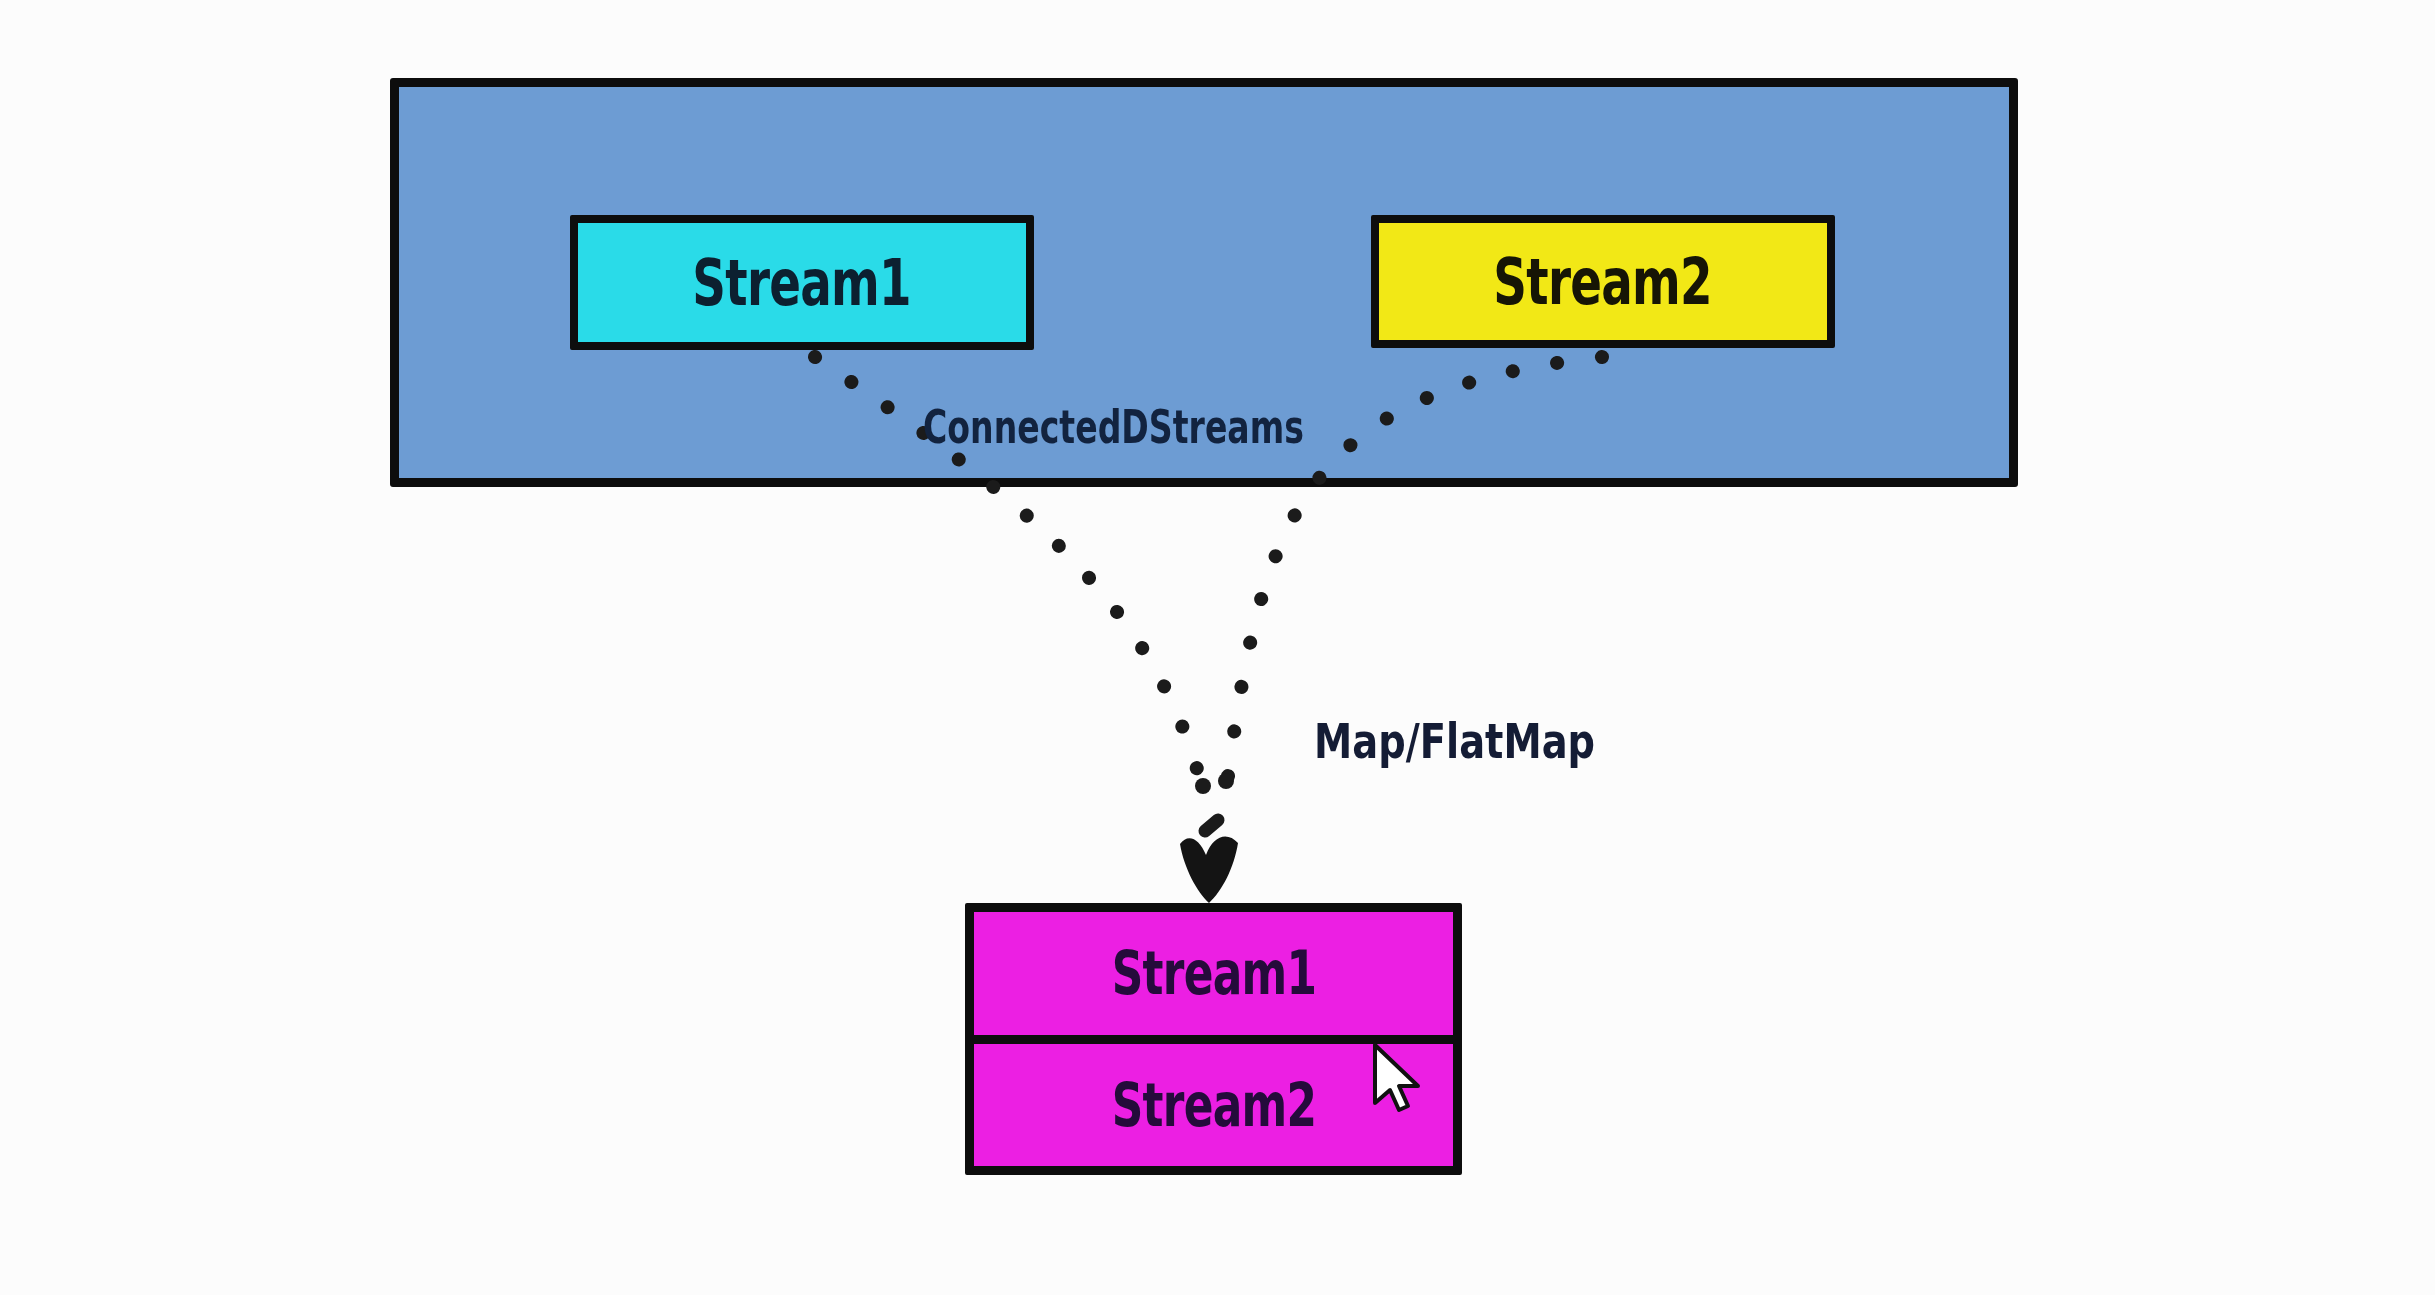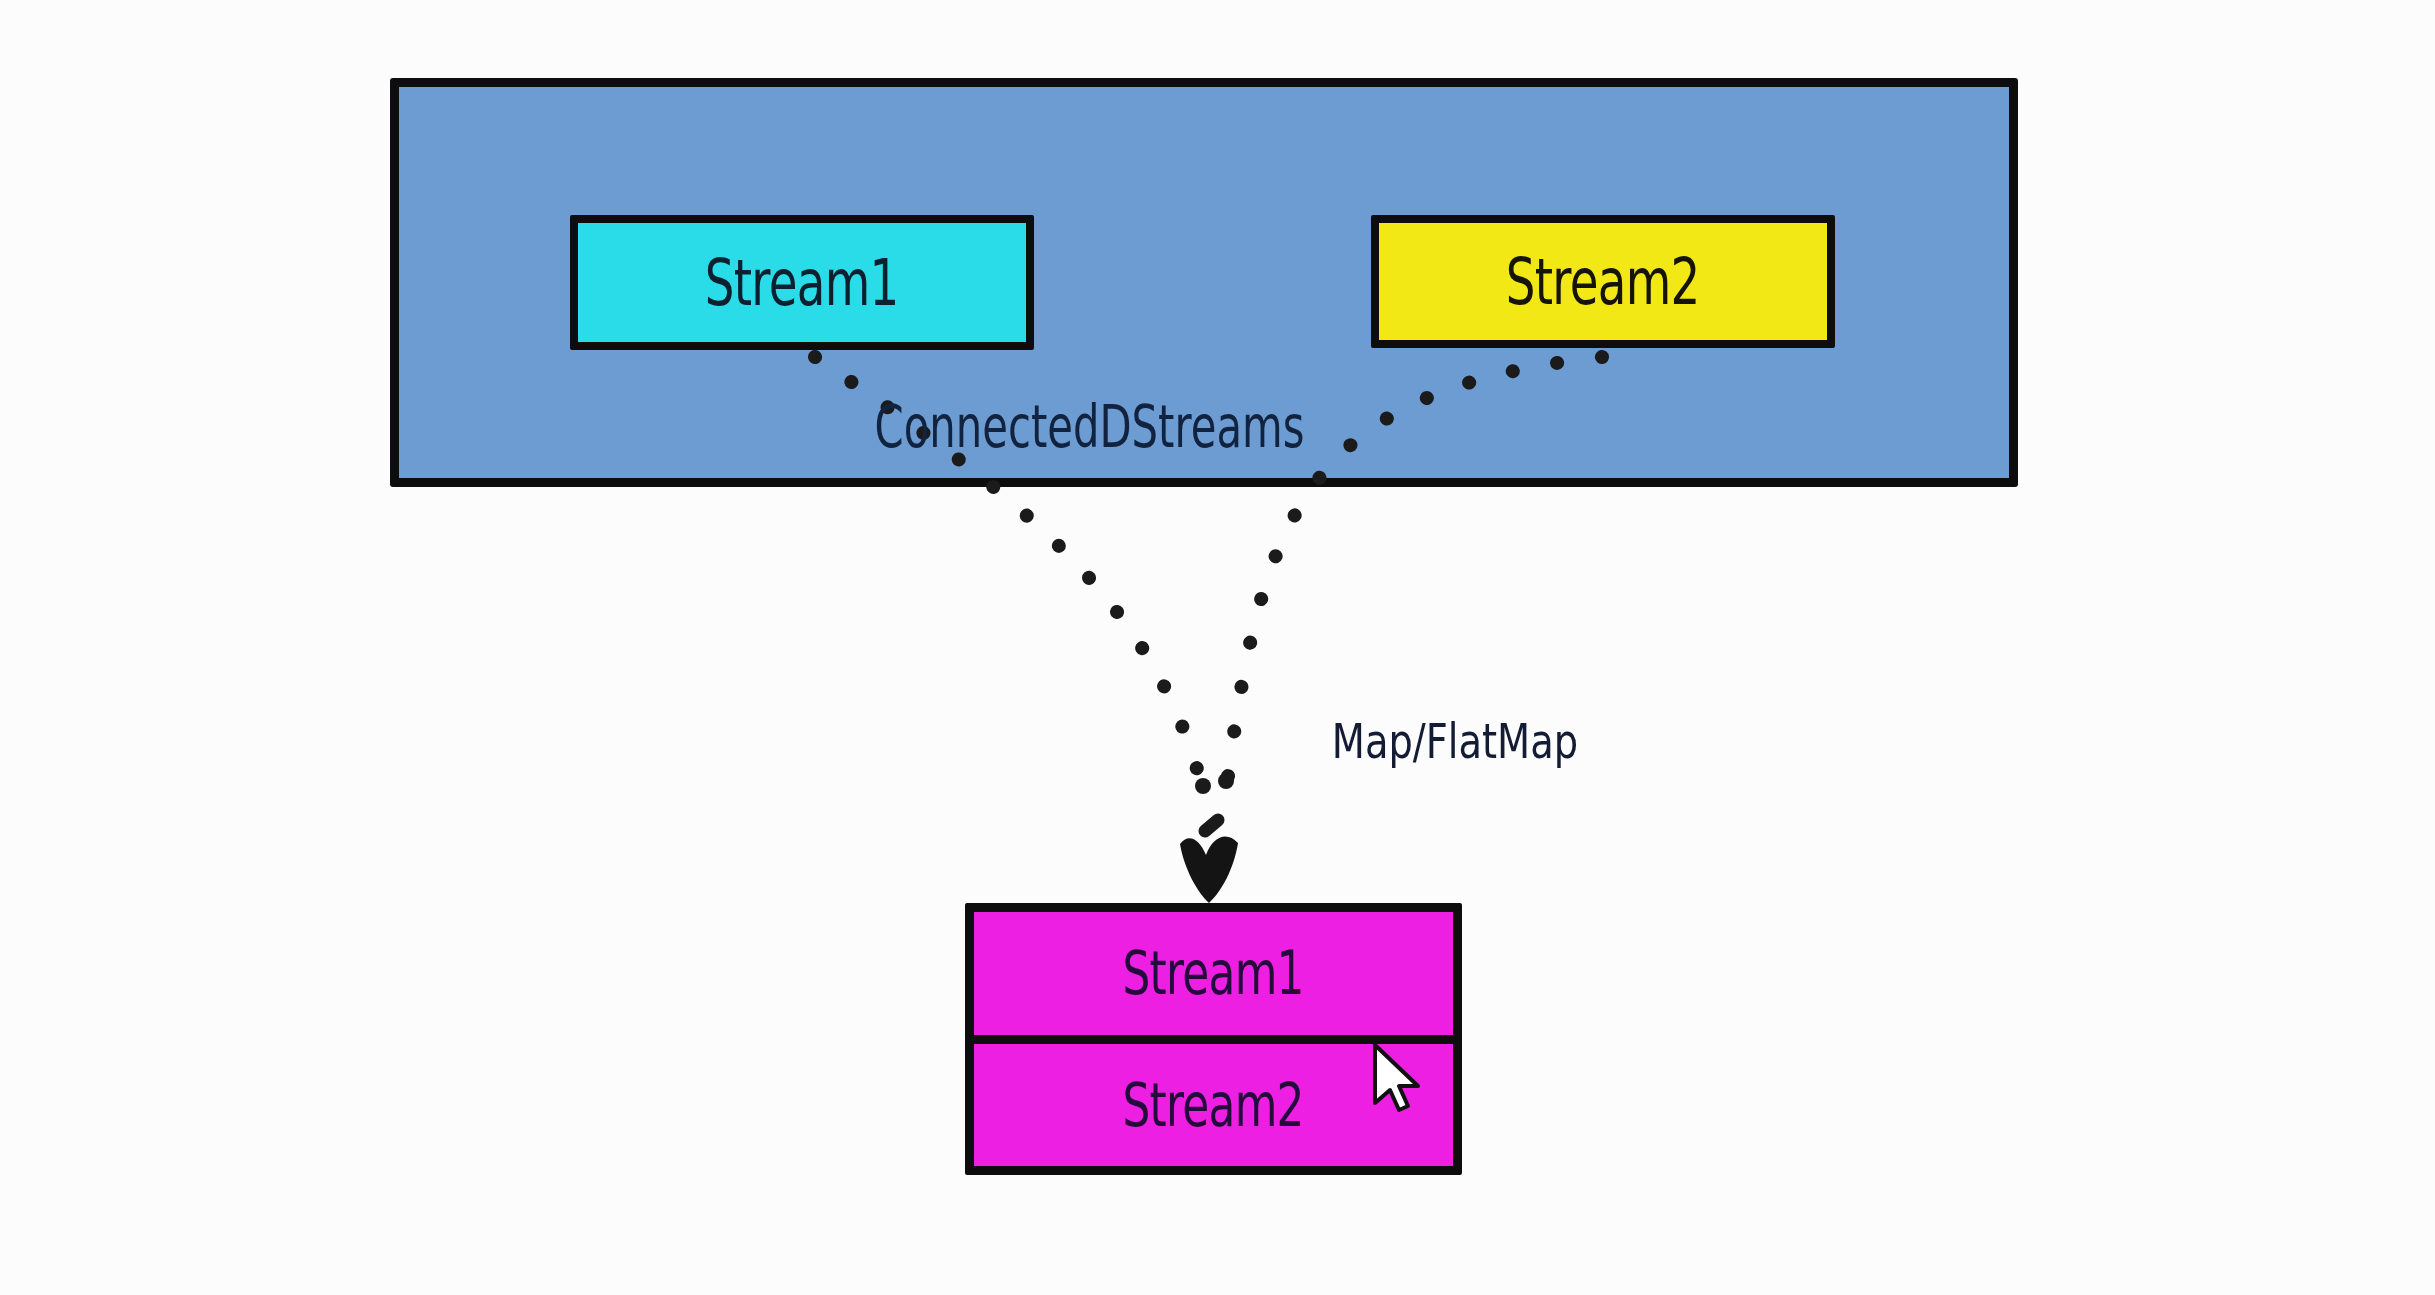--- a/index.html
+++ b/index.html
@@ -2,21 +2,21 @@
 <html><head>
 <meta charset="utf-8">
 <style>
   html,body{margin:0;padding:0;background:#ffffff;}
   .stage{
     position:relative;
     width:2435px;height:1295px;
     background:#fcfcfc;
     overflow:hidden;
     font-family:"DejaVu Sans", sans-serif;
-    font-weight:normal;
+    font-weight:bold;
   }
   .abs{position:absolute;}
   .outer-box{
     left:390px;top:78px;width:1628px;height:409px;
     border:9px solid #0d0d0d;
     box-sizing:border-box;
     border-radius:3px;
   }
   .node{
     border:8px solid #0d0d0d;
@@ -31,21 +31,21 @@
     transform:scaleX(0.73);
     transform-origin:center;
     white-space:nowrap;
   }
   .src1{left:570px;top:215px;width:464px;height:135px;}
   .src2{left:1371px;top:215px;width:464px;height:133px;}
   .float-label{
     display:flex;align-items:center;justify-content:center;
     white-space:nowrap;
   }
-  .connected-label{left:800px;top:392px;width:580px;height:70px;font-size:58px;}
+  .connected-label{left:823px;top:392px;width:580px;height:70px;font-size:46px;}
   .connected-label .cx{transform:scaleX(0.72);display:inline-block;}
   .operator-label{left:1270px;top:708px;width:370px;height:66px;font-size:48px;}
   .operator-label .cx{transform:scaleX(0.80);display:inline-block;}
   .caption-label{left:1005px;top:1180px;width:400px;height:64px;font-size:64px;}
   .caption-label .cx{transform:scaleX(0.80);display:inline-block;}
   .merged-box{
     left:965px;top:903px;width:497px;height:272px;
     border:9px solid #0d0d0d;
     box-sizing:border-box;
     display:flex;flex-direction:column;

